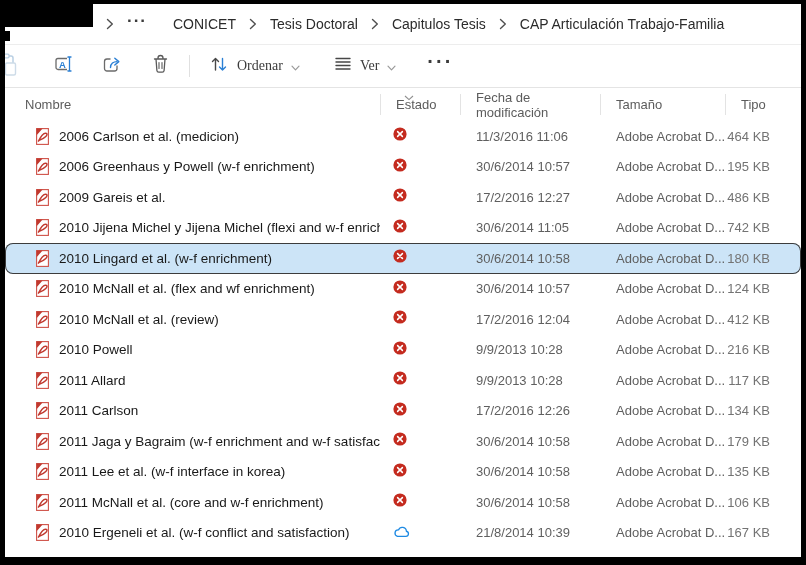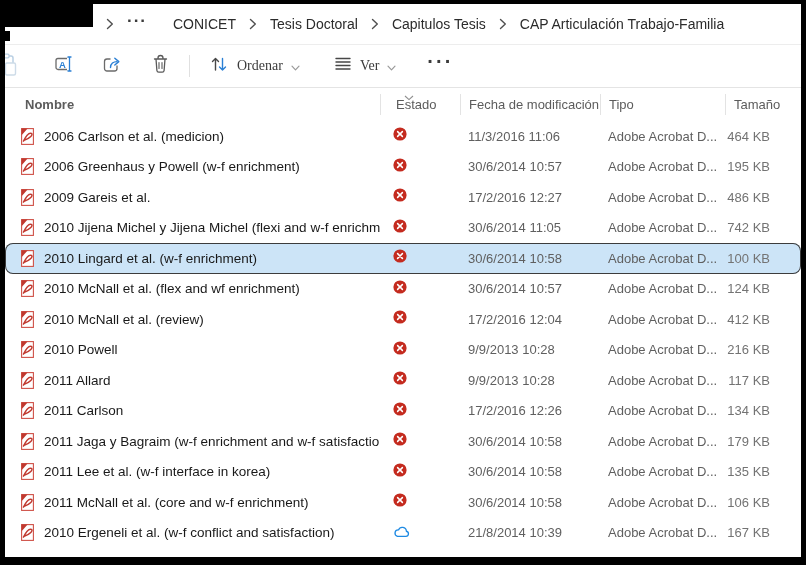--- a/index.html
+++ b/index.html
@@ -26,33 +26,33 @@
   .tb-delete { margin-left:14px; }
   .tb-divider { width:1px; height:22px; background:#e0e0e0; margin:0 10px 0 12px; flex:0 0 auto; }
   .tb-drop-btn { display:flex; align-items:center; gap:8px; padding:6px 9px; border-radius:4px; flex:0 0 auto;font-family:Liberation Serif, serif; }
   .tb-label { font-size:14px; color:#3b3b3b; }
   .tb-more { margin-left:14px; font-size:20px; font-weight:700; letter-spacing:2px; color:#3b3b3b; line-height:8px; padding:0 8px 10px 8px; }
 
   
   .grid-cols { display:grid; grid-template-columns:1fr 80px 140px 125px 76px; }
 
   .list-header { height:33px; position:relative; align-items:center; background:#fff; }
-  .hcell { position:relative; height:100%; display:flex; align-items:center; font-size:13px; color:#5c5c5c; padding-left:9px; }
-  .hcell-name { padding-left:20px;font-weight:bold; }
+  .hcell { position:relative; height:100%; display:flex; align-items:center; font-size:13px; color:#5c5c5c; padding-left:16px; }
+  .hcell-name { padding-left:20px; }
   .hcell-estado { padding-left:16px; }
   .hcell:not(.hcell-name)::before { content:""; position:absolute; left:0; top:6px; bottom:6px; width:1px; background:#e3e3e3; }
   .sort-indicator { position:absolute; top:1px; left:24px; }
 
-  .row { height:30.5px; align-items:center; cursor:default; }
+  .row { height:30.5px; align-items:center; cursor:default;padding-left:15px; }
   .row.selected { background:#cce4f7; box-shadow:inset 0 0 0 1px #3c3c3c;border-radius:8px; }
   .cell { overflow:hidden; white-space:nowrap; }
   .name-cell { display:flex; align-items:center; gap:8px; padding-left:14px; font-size:13.5px; color:#191919; }
   .pdf-icon { flex:0 0 auto; display:flex; }
   .status-cell { padding-left:13px; display:flex; align-items:center; }
-  .date-cell, .type-cell { padding-left:8px; font-size:13px; color:#5f5f5f; }
+  .date-cell, .type-cell { padding-left:8px; font-size:13px; color:#5f5f5f;margin-left:8px; }
   .size-cell { padding-right:31px; font-size:13px; color:#737373; text-align:right; }
 </style>
 </head>
 <body>
 
 <div class="frame">
   <div class="content">
 
     <div class="breadcrumb-bar">
       <div class="redaction-box"></div>
@@ -164,25 +164,25 @@
           <svg width="10" height="6" viewBox="0 0 10 6">
               <path d="M1 1 L5 4.6 L9 1" fill="none" stroke="#8f8f8f" stroke-width="1.1"></path>
             </svg>
         </span>
         <span>Estado</span>
       </div>
       <div class="hcell">
         <span>Fecha de modificación</span>
       </div>
       <div class="hcell">
+        <span>Tamaño</span>
+      </div>
+      <div class="hcell">
         <span>Tipo</span>
       </div>
-      <div class="hcell">
-        <span>Tamaño</span>
-      </div>
     </div>
 
     <div>
   <div class="row grid-cols">
     <div class="cell name-cell">
       <span class="pdf-icon">
         <svg width="17" height="19" viewBox="0 0 17 19">
           <rect x="2.6" y="1.6" width="11.8" height="15.8" fill="#ffffff" stroke="#cf5148" stroke-width="1.1"></rect>
           <path d="M2.6 1.6 L8.6 1.6 L2.6 8.2 Z" fill="#c0392f"></path>
           <path d="M4.2 14.6 C6.8 9.2 10.2 5.4 12.4 6.4 C14.4 7.4 11.2 11.4 5.2 13.2" fill="none" stroke="#c0392f" stroke-width="1.5"></path>
@@ -294,21 +294,21 @@
       <span>
         <svg width="14" height="14" viewBox="0 0 14 14">
           <circle cx="7" cy="7" r="6.6" fill="#c42b1f"></circle>
           <path d="M4.6 4.6 L9.4 9.4 M9.4 4.6 L4.6 9.4" stroke="#fff" stroke-width="1.5" stroke-linecap="round"></path>
         </svg>
       </span>
 
     </div>
     <div class="cell date-cell">30/6/2014 10:58</div>
     <div class="cell type-cell">Adobe Acrobat D...</div>
-    <div class="cell size-cell">100 KB</div>
+    <div class="cell size-cell">180 KB</div>
   </div>
 
   <div class="row grid-cols">
     <div class="cell name-cell">
       <span class="pdf-icon">
         <svg width="17" height="19" viewBox="0 0 17 19">
           <rect x="2.6" y="1.6" width="11.8" height="15.8" fill="#ffffff" stroke="#cf5148" stroke-width="1.1"></rect>
           <path d="M2.6 1.6 L8.6 1.6 L2.6 8.2 Z" fill="#c0392f"></path>
           <path d="M4.2 14.6 C6.8 9.2 10.2 5.4 12.4 6.4 C14.4 7.4 11.2 11.4 5.2 13.2" fill="none" stroke="#c0392f" stroke-width="1.5"></path>
         </svg>

